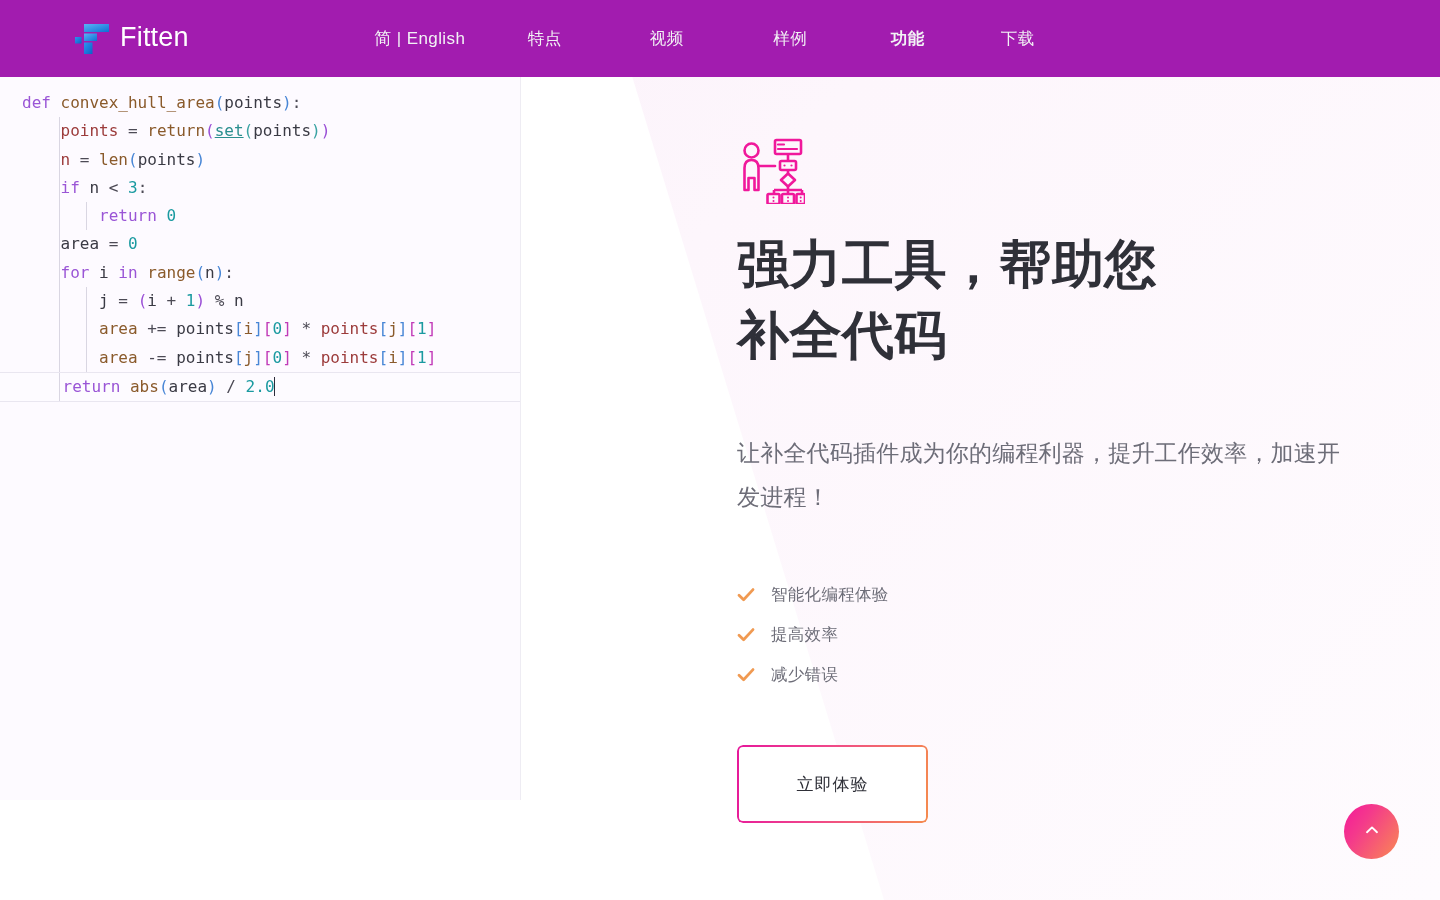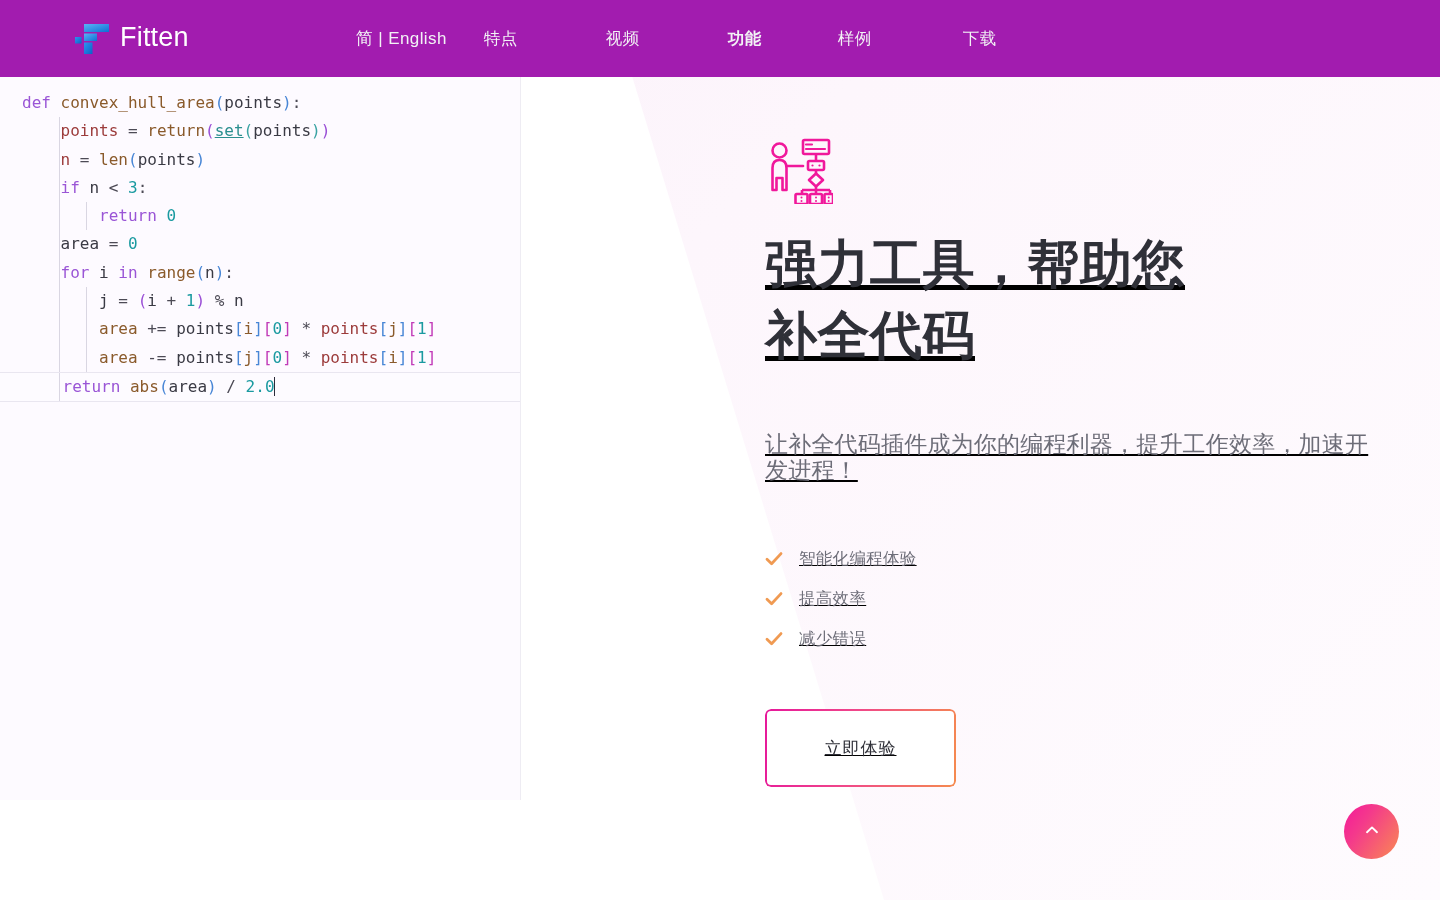--- a/index.html
+++ b/index.html
@@ -68,21 +68,21 @@
     display: flex;
     align-items: center;
     margin-left: 167px;
     height: 100%;
   }
   .nav-item {
     color: #f2f2f5;
     font-size: 16.5px;
     letter-spacing: 0.4px;
     cursor: pointer;
-    text-align: left;
+    text-align: center;
     white-space: nowrap;
     line-height: 77px;
   }
   .nav-item.lang { width: 128px; font-size: 17px; }
   .nav-item.n1 { width: 122px; }
   .nav-item.n2 { width: 122px; }
   .nav-item.n3 { width: 110px; font-weight: bold; }
   .nav-item.n4 { width: 125px; }
   .nav-item.n5 { width: 110px; }
 
@@ -167,43 +167,42 @@
     width: 1.5px;
     height: 19px;
     background: #2b2b39;
     vertical-align: -4px;
     margin-left: -1px;
   }
 
   
   .content {
     position: absolute;
-    left: 765px;
+    left: 737px;
     top: 136px;
     width: 640px;
     z-index: 20;
-    text-decoration: underline;
   }
   .feature-icon {
     width: 68px;
     height: 68px;
     margin-bottom: 25px;
   }
   .headline {
     font-size: 52px;
     line-height: 71px;
     font-weight: bold;
     color: #2f3038;
     letter-spacing: 0.5px;
     white-space: pre-line;
   }
   .subtext {
     margin-top: 60px;
     font-size: 23px;
-    line-height: 26px;
+    line-height: 44px;
     color: #6d6d78;
     max-width: 605px;
     letter-spacing: 0.2px;
   }
   .feature-list {
     margin-top: 56px;
     list-style: none;
     text-align: center;
   }
   .feature-list li {
@@ -315,22 +314,22 @@
         <rect x="9" y="18.5" width="8.5" height="11.5" fill="url(#lg2)"></rect>
       </svg>
     </span>
     <span class="logo-text">Fitten</span>
   </div>
 
   <div class="nav-links">
     <div class="nav-item lang">简 | English</div>
     <div class="nav-item n1">特点</div>
     <div class="nav-item n2">视频</div>
+    <div class="nav-item n4">样例</div>
     <div class="nav-item n3">功能</div>
-    <div class="nav-item n4">样例</div>
     <div class="nav-item n5">下载</div>
   </div>
 </div>
 
 <div class="content">
 
   <div class="feature-icon">
     <svg width="68" height="68" viewBox="0 0 68 68" fill="none" stroke="#f0189b" stroke-width="2.6" xmlns="http://www.w3.org/2000/svg">
 
       <circle cx="14.5" cy="14.5" r="7"></circle>

